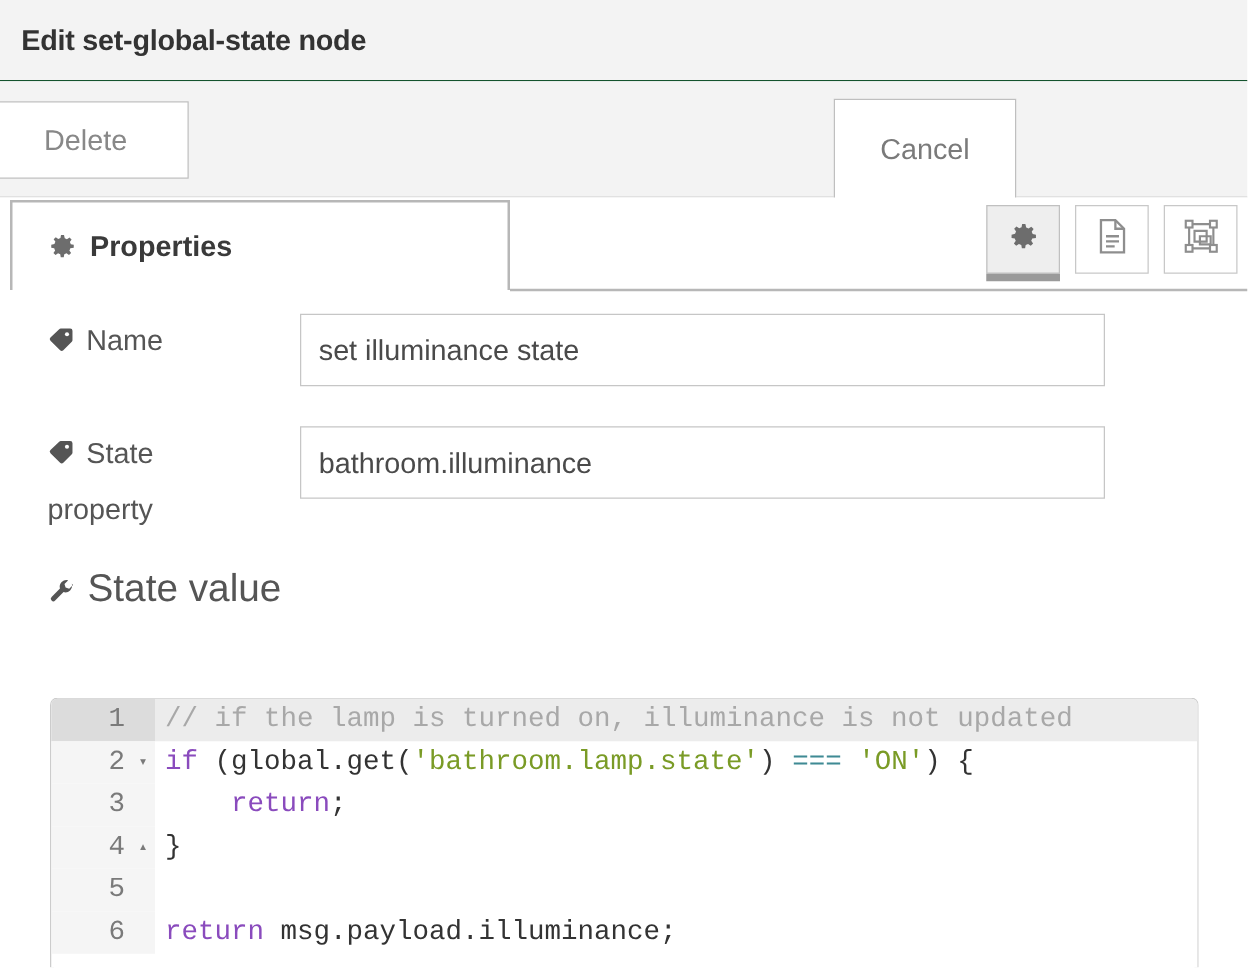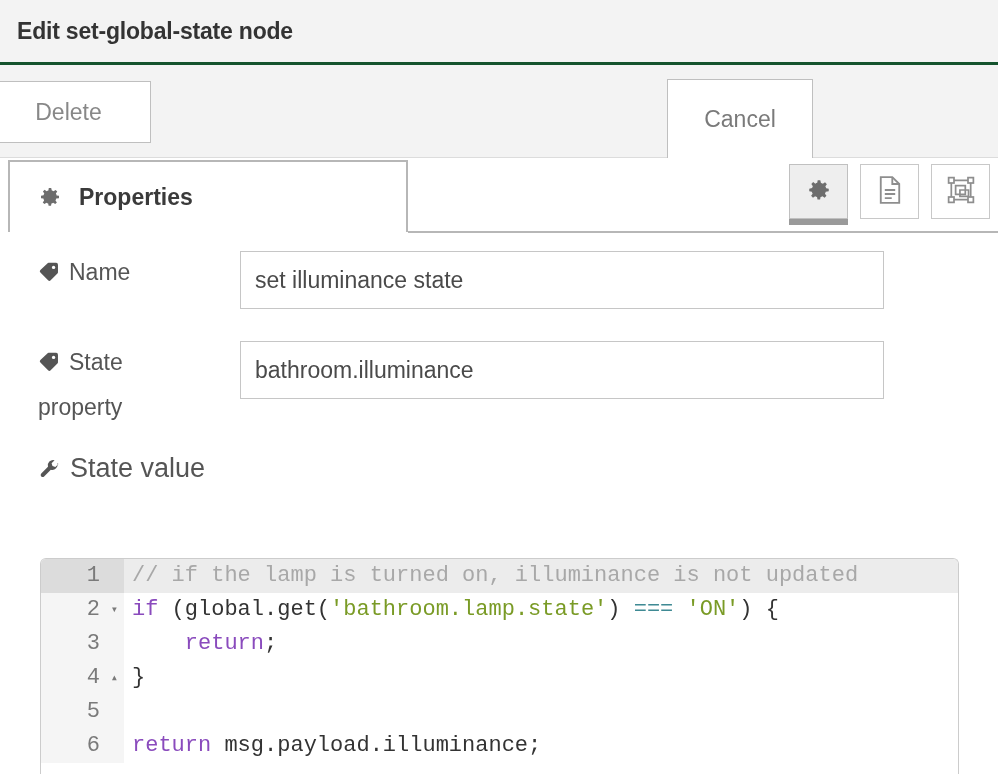--- a/index.html
+++ b/index.html
@@ -13,21 +13,21 @@
     overflow: hidden;
     font-family: "Liberation Sans", sans-serif;
     color: #333333;
     -webkit-font-smoothing: antialiased;
   }
 
   
   .dialog-header {
     height: 65px;
     background: #f3f3f3;
-    border-bottom: 3px solid #14532d;
+    border-bottom: 1px solid #14532d;
     display: flex;
     align-items: center;
     box-sizing: border-box;
   }
   .dialog-title {
     font-size: 23px;
     font-weight: bold;
     color: #333333;
     padding-left: 17px;
     letter-spacing: -0.2px;
@@ -109,21 +109,20 @@
   .tab-gear {
     margin-left: 28px;
     margin-right: 10px;
     display: flex;
     align-items: center;
   }
   .tab-label {
     font-size: 23px;
     font-weight: bold;
     color: #3a3a3a;
-    margin-left: 7px;
   }
 
   .icon-buttons {
     position: absolute;
     right: 8px;
     top: 6px;
     display: flex;
     gap: 12px;
   }
   .icon-btn {
@@ -192,21 +191,21 @@
     padding: 0 14px;
     outline: none;
   }
   #row-name { height: 74px; }
   #row-name .text-input { top: 0px; }
   #row-state { height: 96px; }
   #row-state .text-input { top: 0px; }
 
   .section-label {
     padding-left: 38px;
-    font-size: 27px;
+    font-size: 31px;
     color: #555555;
     margin-top: 6px;
     margin-bottom: 22px;
   }
   .section-label .lbl-icon {
     display: inline-block;
     vertical-align: -4px;
     margin-right: 9px;
   }
 

